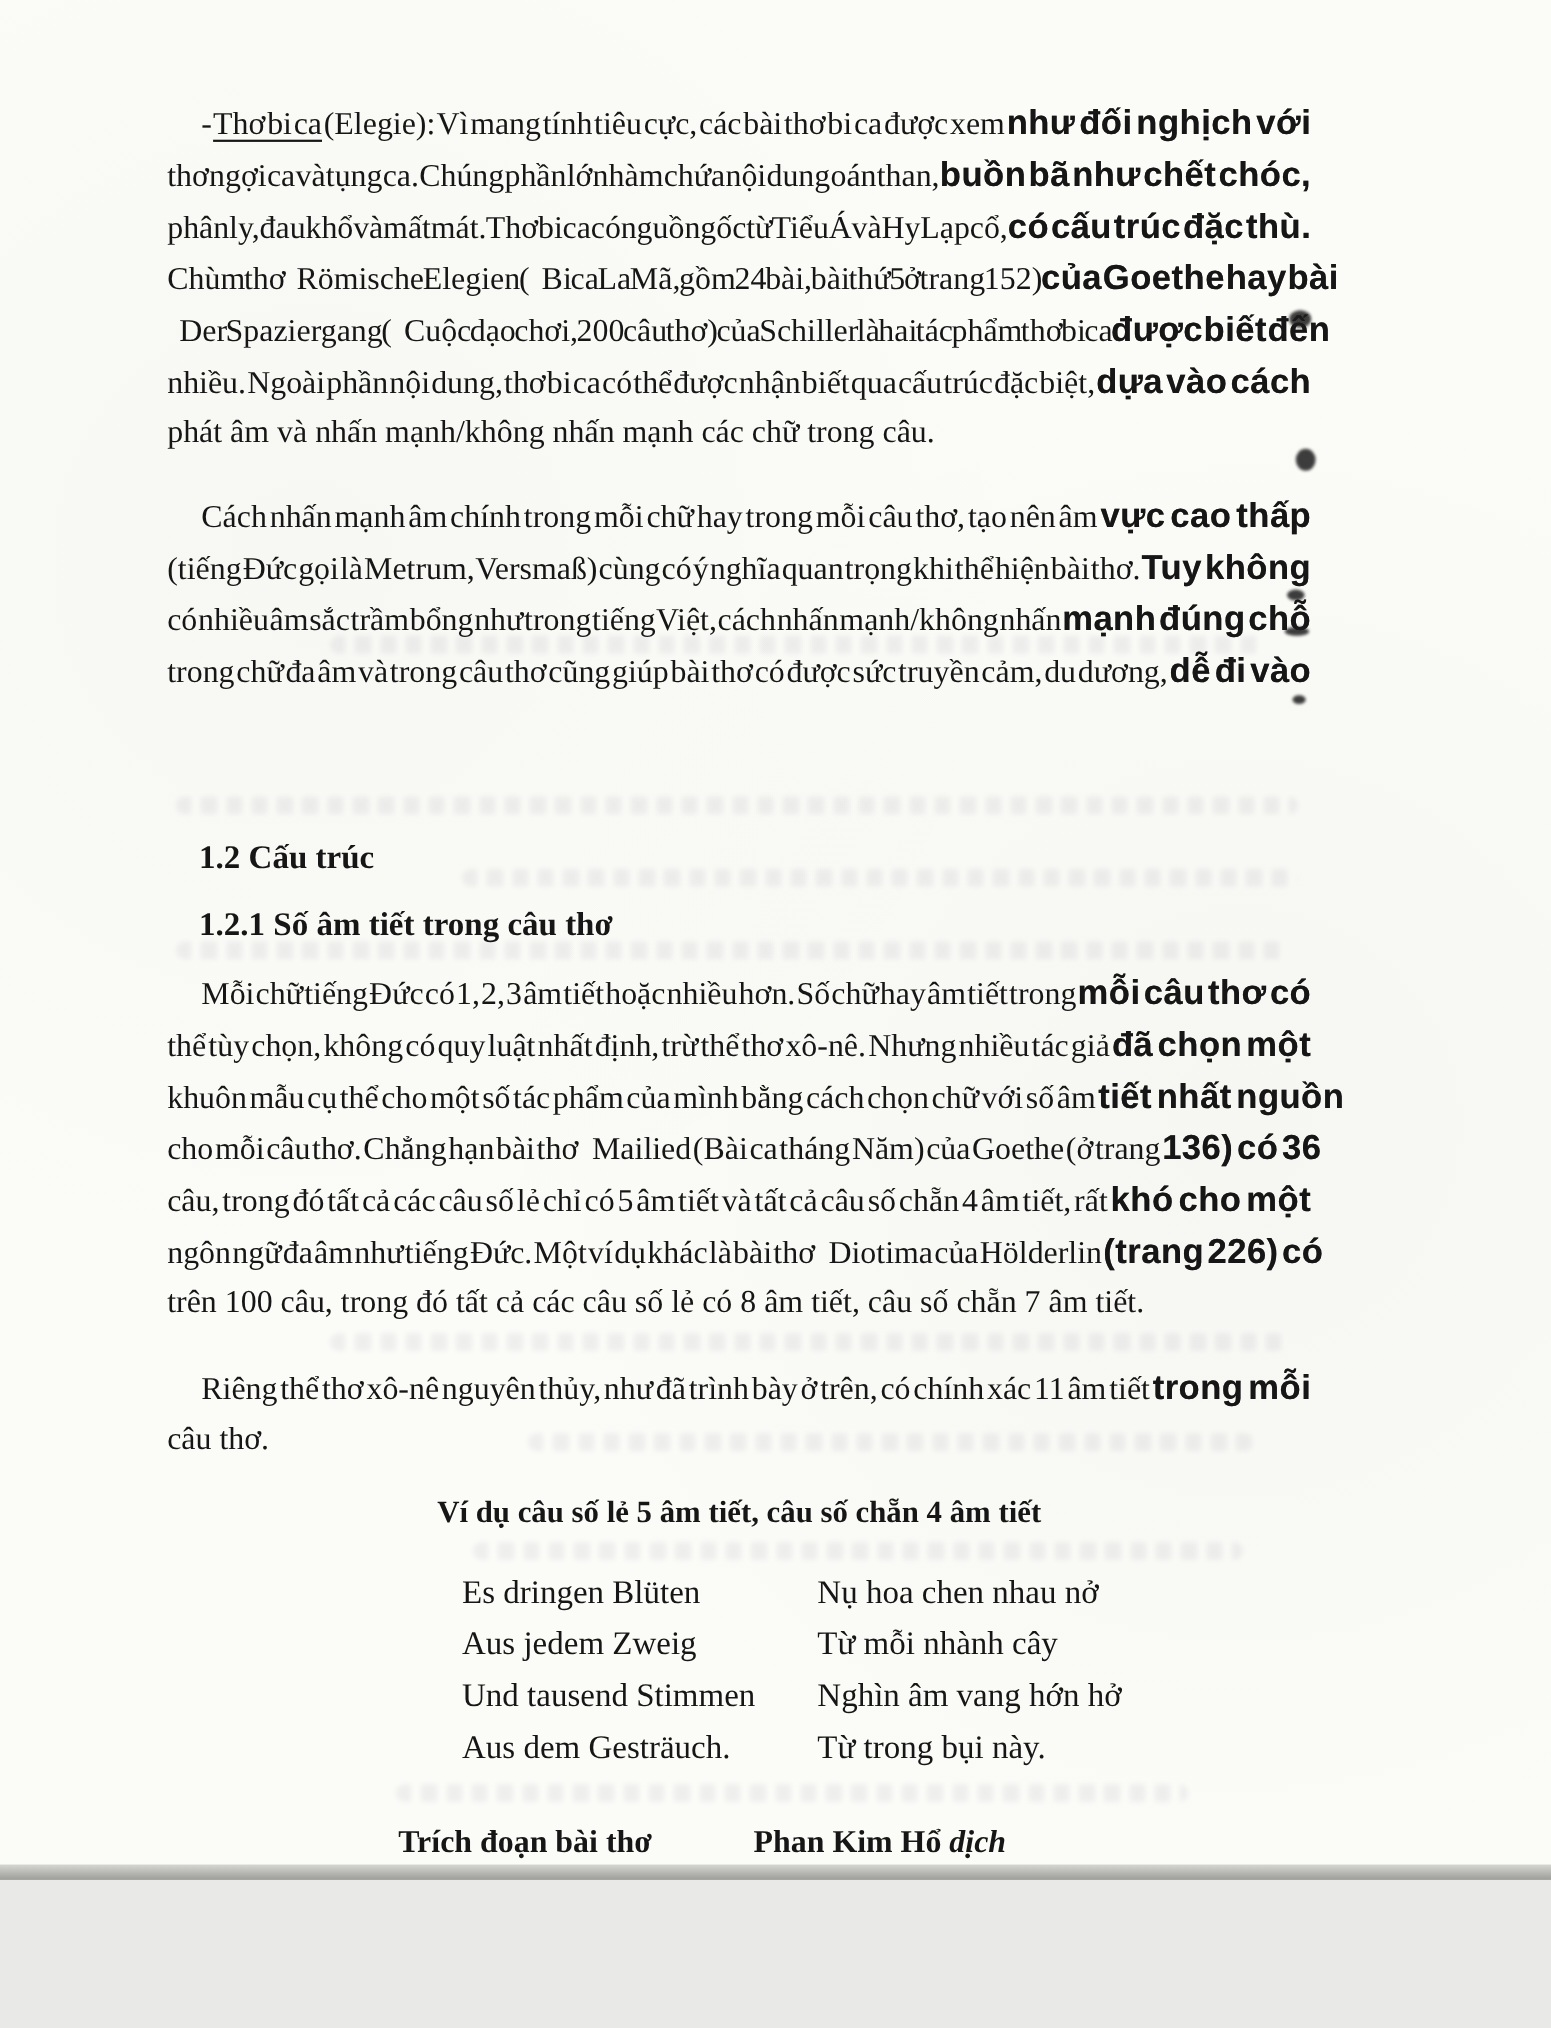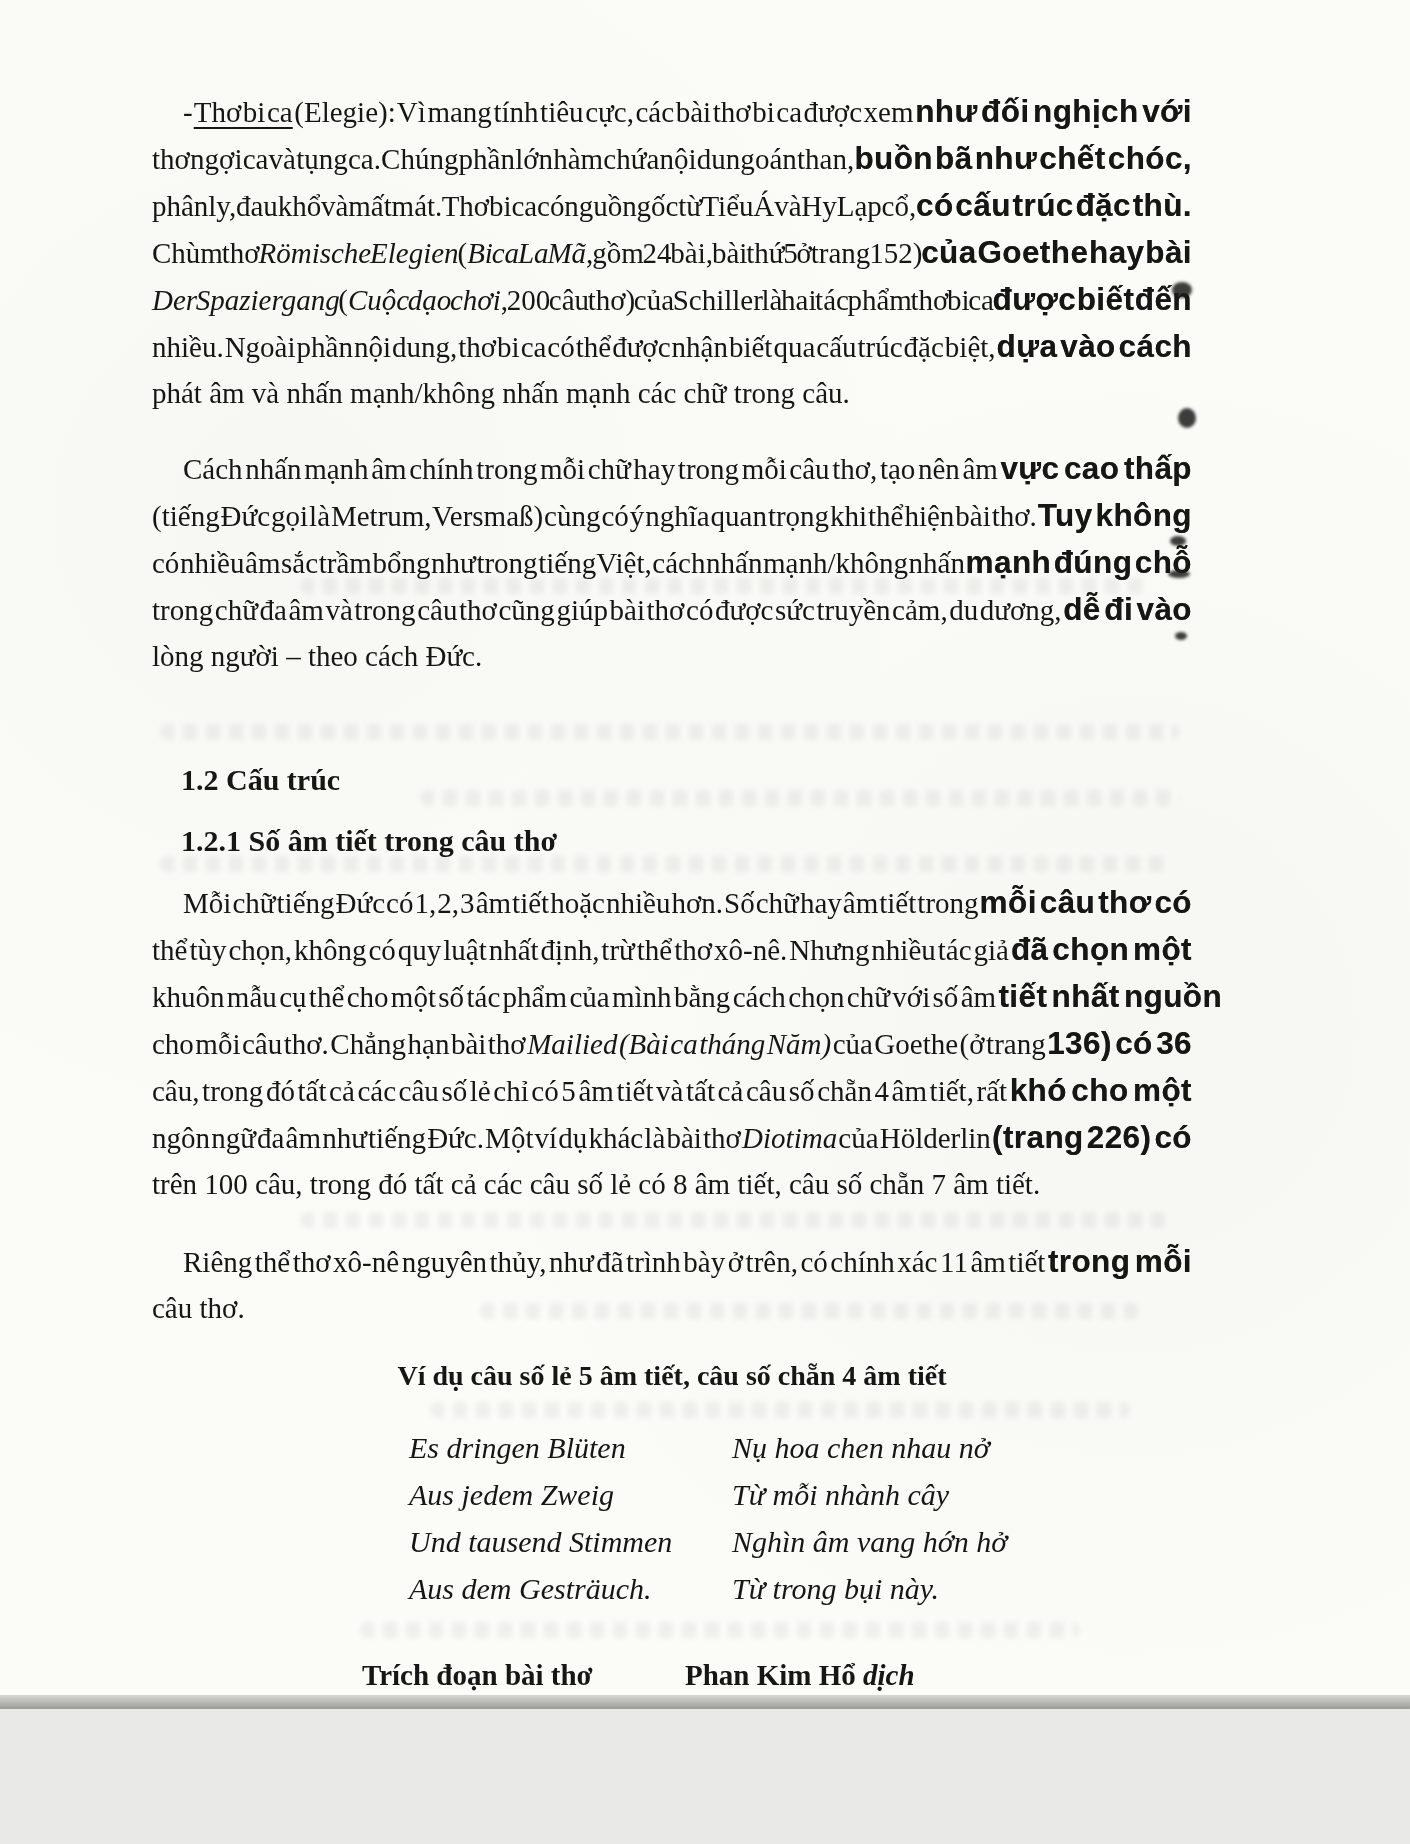--- a/index.html
+++ b/index.html
@@ -12,21 +12,21 @@
       radial-gradient(circle at 20% 30%, rgba(120,120,110,0.03), transparent 40%),
       radial-gradient(circle at 80% 60%, rgba(120,120,110,0.04), transparent 45%);
     font-family:"Liberation Serif", serif;
     color:#161616;
     overflow:hidden;
   }
   .block{position:absolute;left:152px;width:1040px;}
   .line{height:47px;line-height:47px;font-size:29px;white-space:nowrap;}
   .ind1{padding-left:31px;}
   .sg-u{text-decoration:underline;text-underline-offset:5px;}
-  .sg-i{font-style:italic;}
+  .sg-i{padding-left:11px;}
   .sg-w{font-family:"Liberation Sans", sans-serif;font-weight:700;font-size:31.5px;letter-spacing:0.4px;text-shadow:0 0 0.5px rgba(0,0,0,0.6);}
   .sg-b{font-weight:700;}
   .sg-bi{font-weight:600;font-style:italic;}
   .heading{position:absolute;left:181px;height:47px;line-height:47px;font-weight:700;font-size:30px;}
   .caption{position:absolute;left:152px;width:1040px;height:47px;line-height:47px;text-align:center;font-weight:600;font-size:28px;}
   .poem-col{position:absolute;width:330px;}
   .poem-col .line{font-size:30px;margin-left:47px;}
   .attr-col{position:absolute;width:460px;}
   .attr-col .line{height:46px;line-height:46px;font-size:29px;}
   .page-number{position:absolute;left:157px;top:1763px;height:47px;line-height:47px;font-size:29px;}
@@ -58,21 +58,20 @@
       <div class="line jl" style="word-spacing: -8.6324px;"><span class="sg-i">Der Spaziergang</span><span> (</span><span class="sg-i">Cuộc dạo chơi</span><span>, 200 câu thơ) của Schiller là hai tác phẩm thơ bi ca </span><span class="sg-w">được biết đến</span></div>
       <div class="line jl" style="word-spacing: -6.25703px;"><span>nhiều. Ngoài phần nội dung, thơ bi ca có thể được nhận biết qua cấu trúc đặc biệt, </span><span class="sg-w">dựa vào cách</span></div>
       <div class="line ll"><span>phát âm và nhấn mạnh/không nhấn mạnh các chữ trong câu.</span></div>
     </div>
 
   <div class="block" style="top:445px;">
       <div class="line jl ind1" style="word-spacing: -4.66146px;"><span>Cách nhấn mạnh âm chính trong mỗi chữ hay trong mỗi câu thơ, tạo nên âm </span><span class="sg-w">vực cao thấp</span></div>
       <div class="line jl" style="word-spacing: -6.30382px;"><span>(tiếng Đức gọi là Metrum, Versmaß) cùng có ý nghĩa quan trọng khi thể hiện bài thơ. </span><span class="sg-w">Tuy không</span></div>
       <div class="line jl" style="word-spacing: -6.6416px;"><span>có nhiều âm sắc trầm bổng như trong tiếng Việt, cách nhấn mạnh/không nhấn </span><span class="sg-w">mạnh đúng chỗ</span></div>
       <div class="line jl" style="word-spacing: -5.67039px;"><span>trong chữ đa âm và trong câu thơ cũng giúp bài thơ có được sức truyền cảm, du dương, </span><span class="sg-w">dễ đi vào</span></div>
-      <div class="line ll"><span>lòng người – theo cách Đức.</span></div>
     </div>
 
   <div class="heading" style="top:756px;">1.2 Cấu trúc</div>
 
   <div class="heading" style="top:817px;">1.2.1 Số âm tiết trong câu thơ</div>
 
   <div class="block" style="top:879px;">
       <div class="line jl ind1" style="word-spacing: -6.20952px;"><span>Mỗi chữ tiếng Đức có 1, 2, 3 âm tiết hoặc nhiều hơn. Số chữ hay âm tiết trong </span><span class="sg-w">mỗi câu thơ có</span></div>
       <div class="line jl" style="word-spacing: -5.28783px;"><span>thể tùy chọn, không có quy luật nhất định, trừ thể thơ xô-nê. Nhưng nhiều tác giả </span><span class="sg-w">đã chọn một</span></div>
       <div class="line jl" style="word-spacing: -4.89922px;"><span>khuôn mẫu cụ thể cho một số tác phẩm của mình bằng cách chọn chữ với số âm </span><span class="sg-w">tiết nhất nguồn</span></div>

